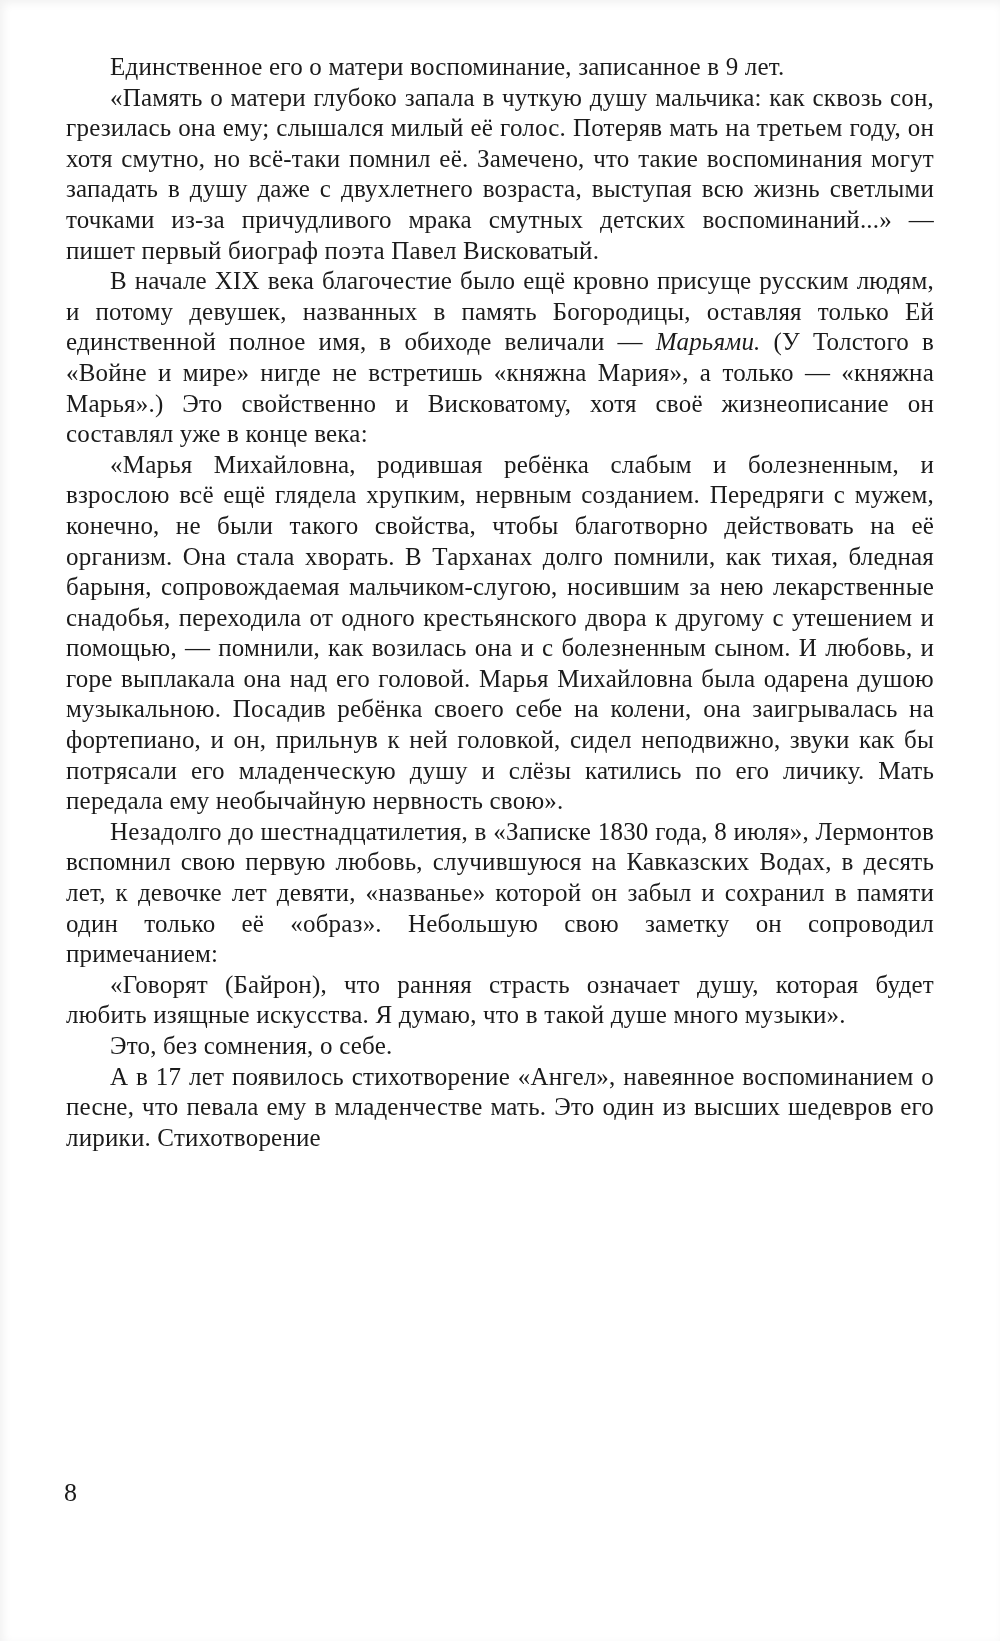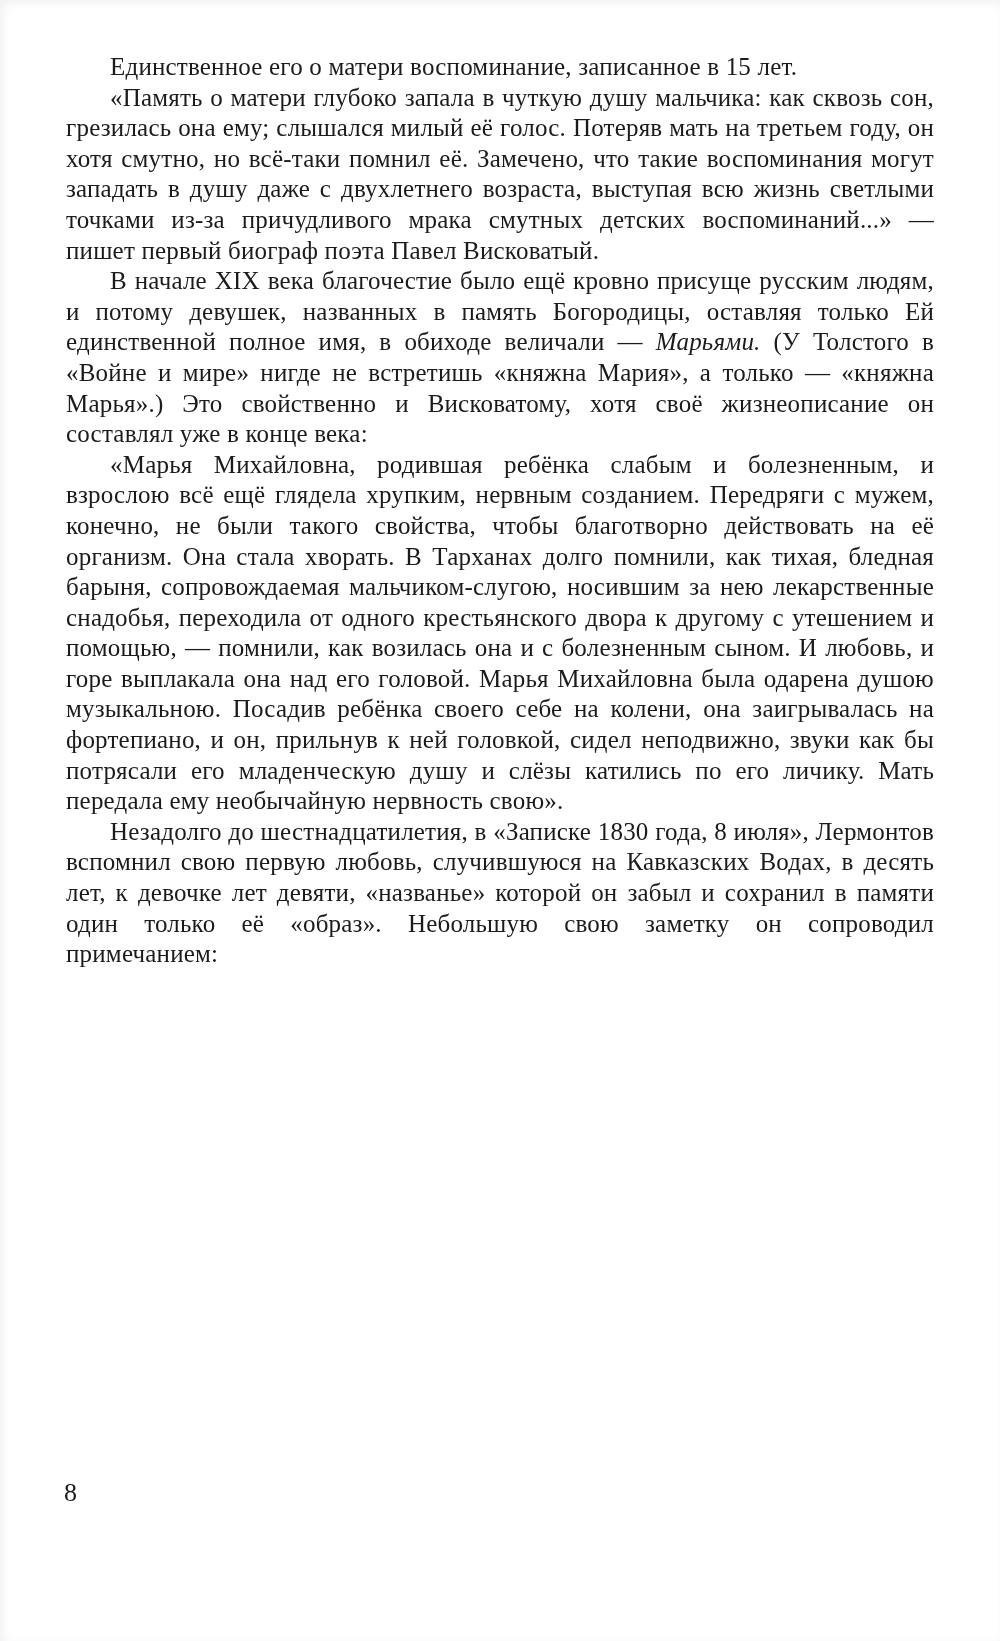--- a/index.html
+++ b/index.html
@@ -41,20 +41,23 @@
     top: 1478px;
     font-size: 26px;
     color: #1b1b1b;
   }
 </style>
 </head>
 <body>
 
 <div class="page">
   <div class="text-block">
-    <p class="para">Единственное его о матери воспоминание, записанное в 15 лет.</p>
+    <p class="para">Единственное его о матери воспоминание, записанное в 9 лет.</p>
     <p class="para">«Память о матери глубоко запала в чуткую душу мальчика: как сквозь сон, грезилась она ему; слышался милый её голос. Потеряв мать на третьем году, он хотя смутно, но всё-таки помнил её. Замечено, что такие воспоминания могут западать в душу даже с двухлетнего возраста, выступая всю жизнь светлыми точками из-за причудливого мрака смутных детских воспоминаний...» — пишет первый биограф поэта Павел Висковатый.</p>
     <p class="para"><span>В начале XIX века благочестие было ещё кровно присуще русским людям, и потому девушек, названных в память Богородицы, оставляя только Ей единственной полное имя, в обиходе величали — </span><em>Марьями.</em><span> (У Толстого в «Войне и мире» нигде не встретишь «княжна Мария», а только — «княжна Марья».) Это свойственно и Висковатому, хотя своё жизнеописание он составлял уже в конце века:</span></p>
     <p class="para">«Марья Михайловна, родившая ребёнка слабым и болезненным, и взрослою всё ещё глядела хрупким, нервным созданием. Передряги с мужем, конечно, не были такого свойства, чтобы благотворно действовать на её организм. Она стала хворать. В Тарханах долго помнили, как тихая, бледная барыня, сопровождаемая мальчиком-слугою, носившим за нею лекарственные снадобья, переходила от одного крестьянского двора к другому с утешением и помощью, — помнили, как возилась она и с болезненным сыном. И любовь, и горе выплакала она над его головой. Марья Михайловна была одарена душою музыкальною. Посадив ребёнка своего себе на колени, она заигрывалась на фортепиано, и он, прильнув к ней головкой, сидел неподвижно, звуки как бы потрясали его младенческую душу и слёзы катились по его личику. Мать передала ему необычайную нервность свою».</p>
     <p class="para">Незадолго до шестнадцатилетия, в «Записке 1830 года, 8 июля», Лермонтов вспомнил свою первую любовь, случившуюся на Кавказских Водах, в десять лет, к девочке лет девяти, «названье» которой он забыл и сохранил в памяти один только её «образ». Небольшую свою заметку он сопроводил примечанием:</p>
+    <p class="para">«Говорят (Байрон), что ранняя страсть означает душу, которая будет любить изящные искусства. Я думаю, что в такой душе много музыки».</p>
+    <p class="para">Это, без сомнения, о себе.</p>
+    <p class="para">А в 17 лет появилось стихотворение «Ангел», навеянное воспоминанием о песне, что певала ему в младенчестве мать. Это один из высших шедевров его лирики. Стихотворение</p>
   </div>
   <div class="page-number">8</div>
 </div>
 
 </body></html>

